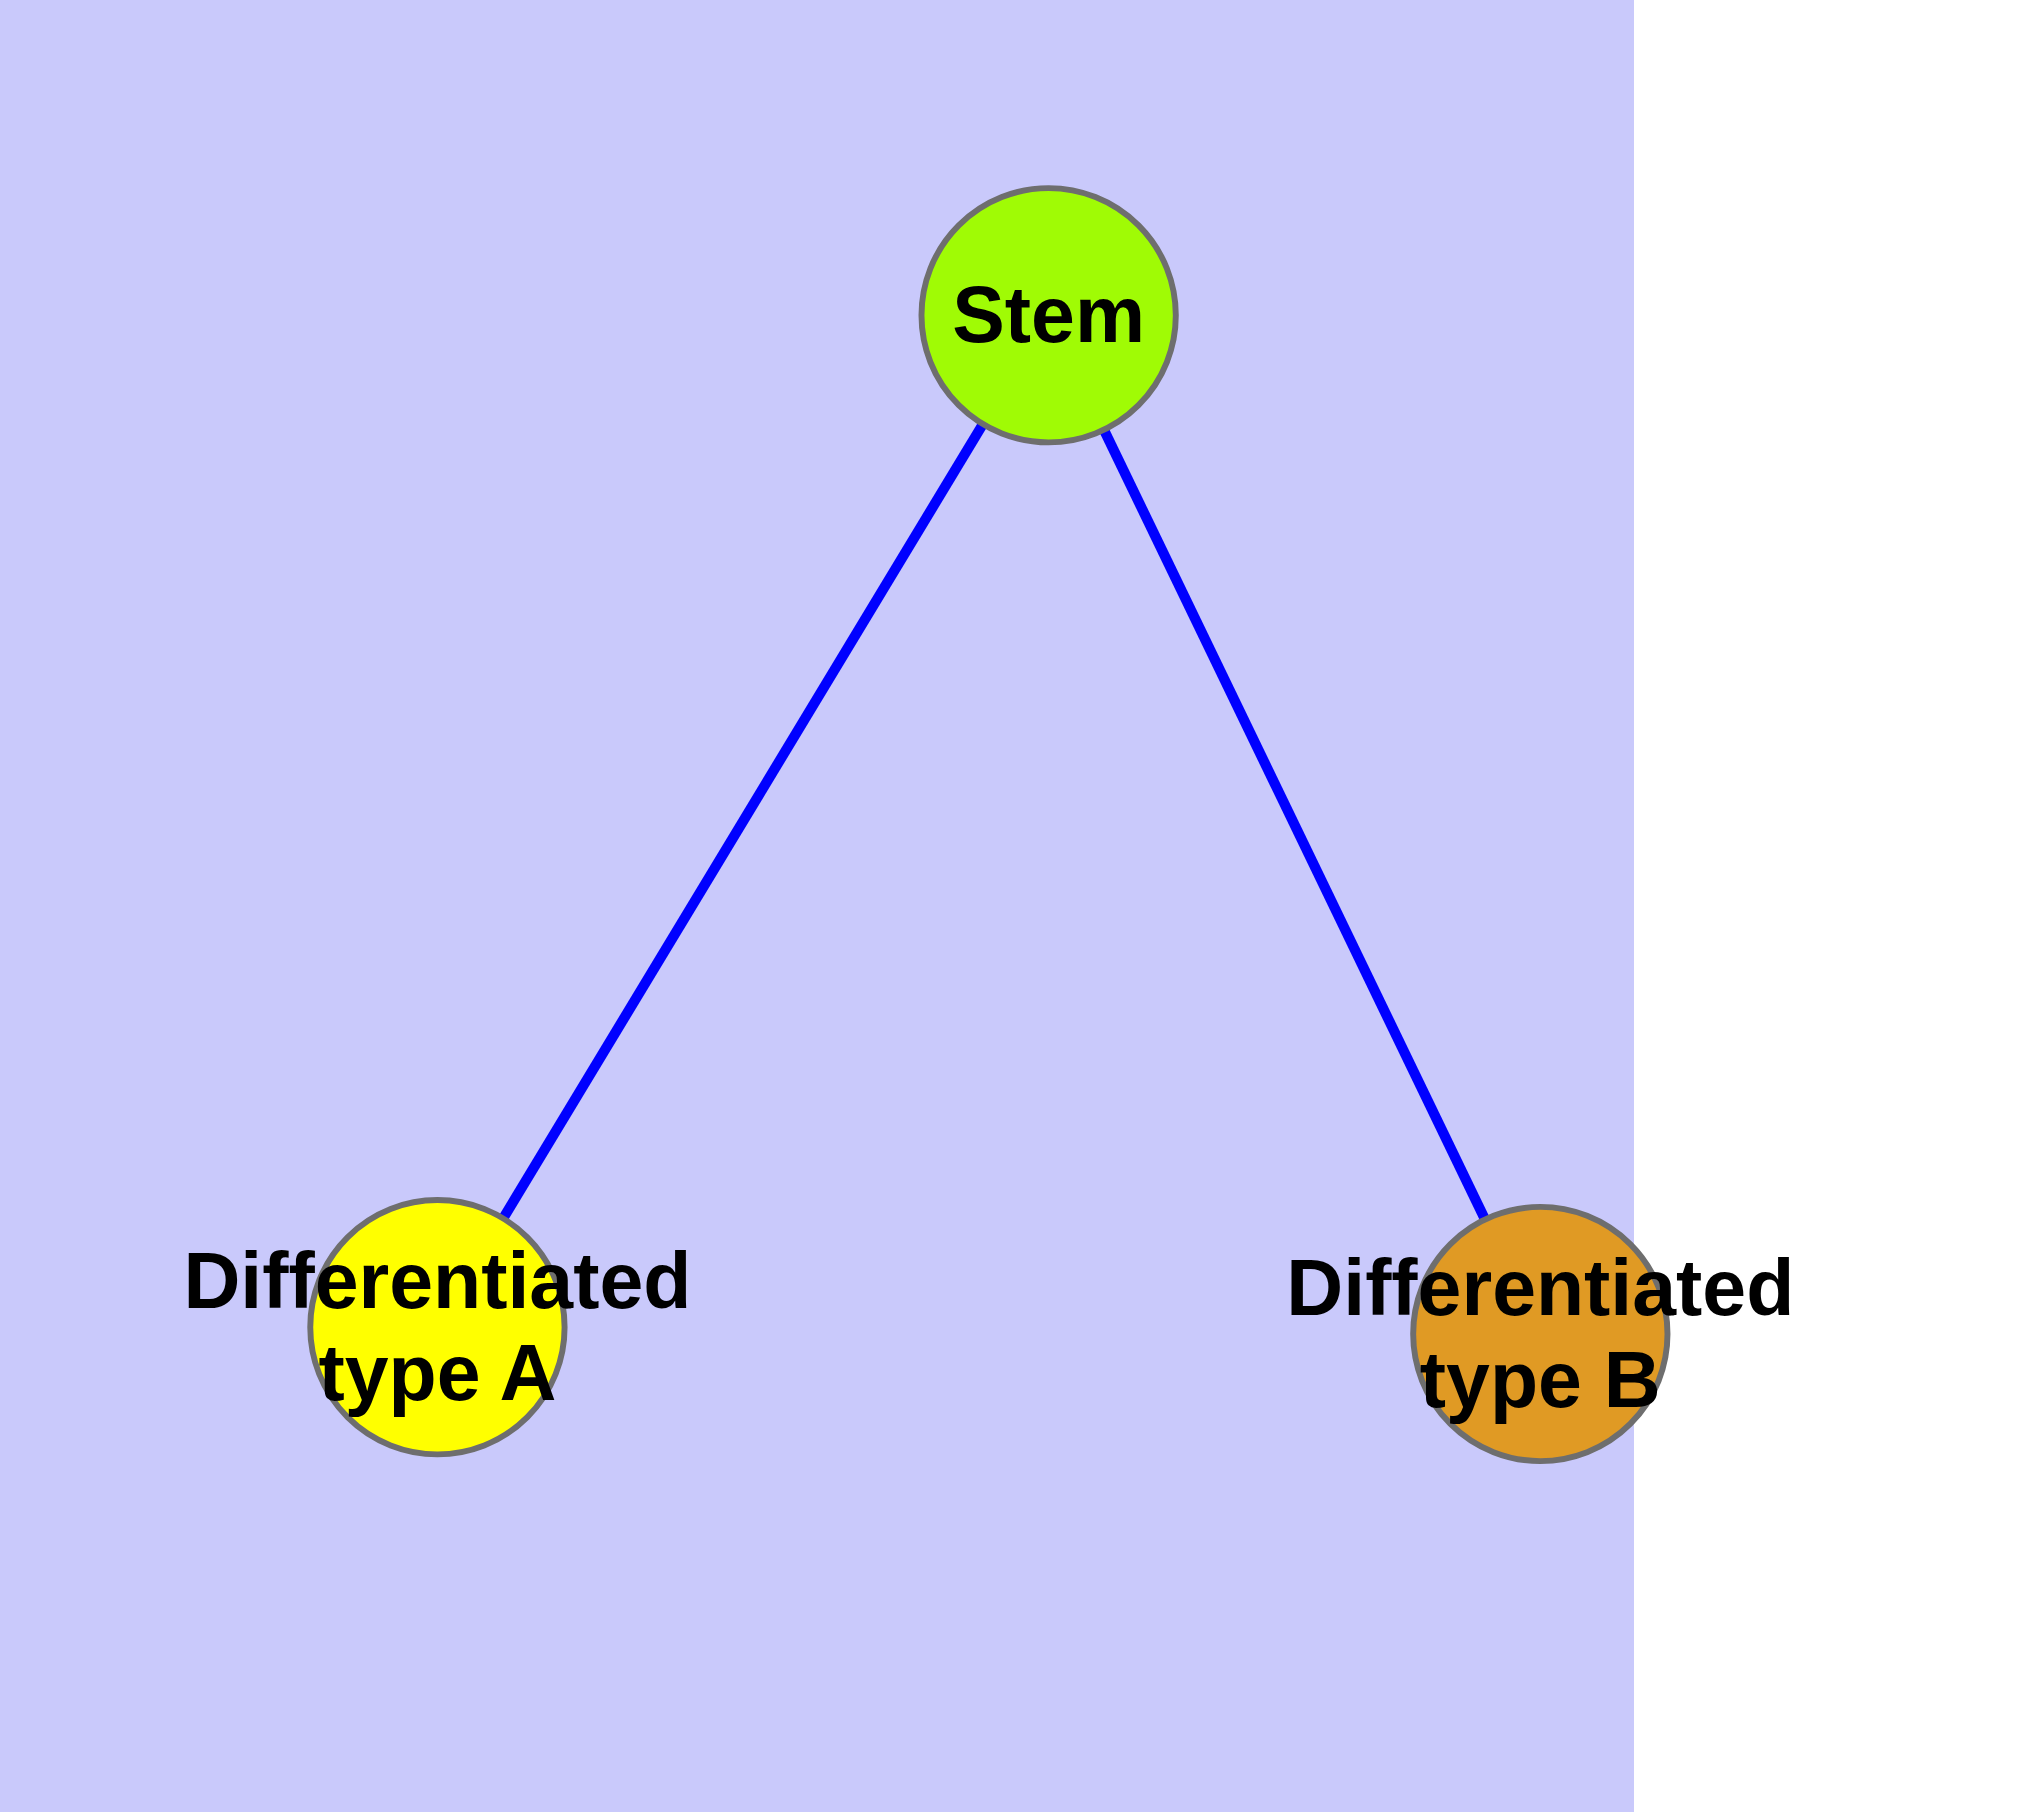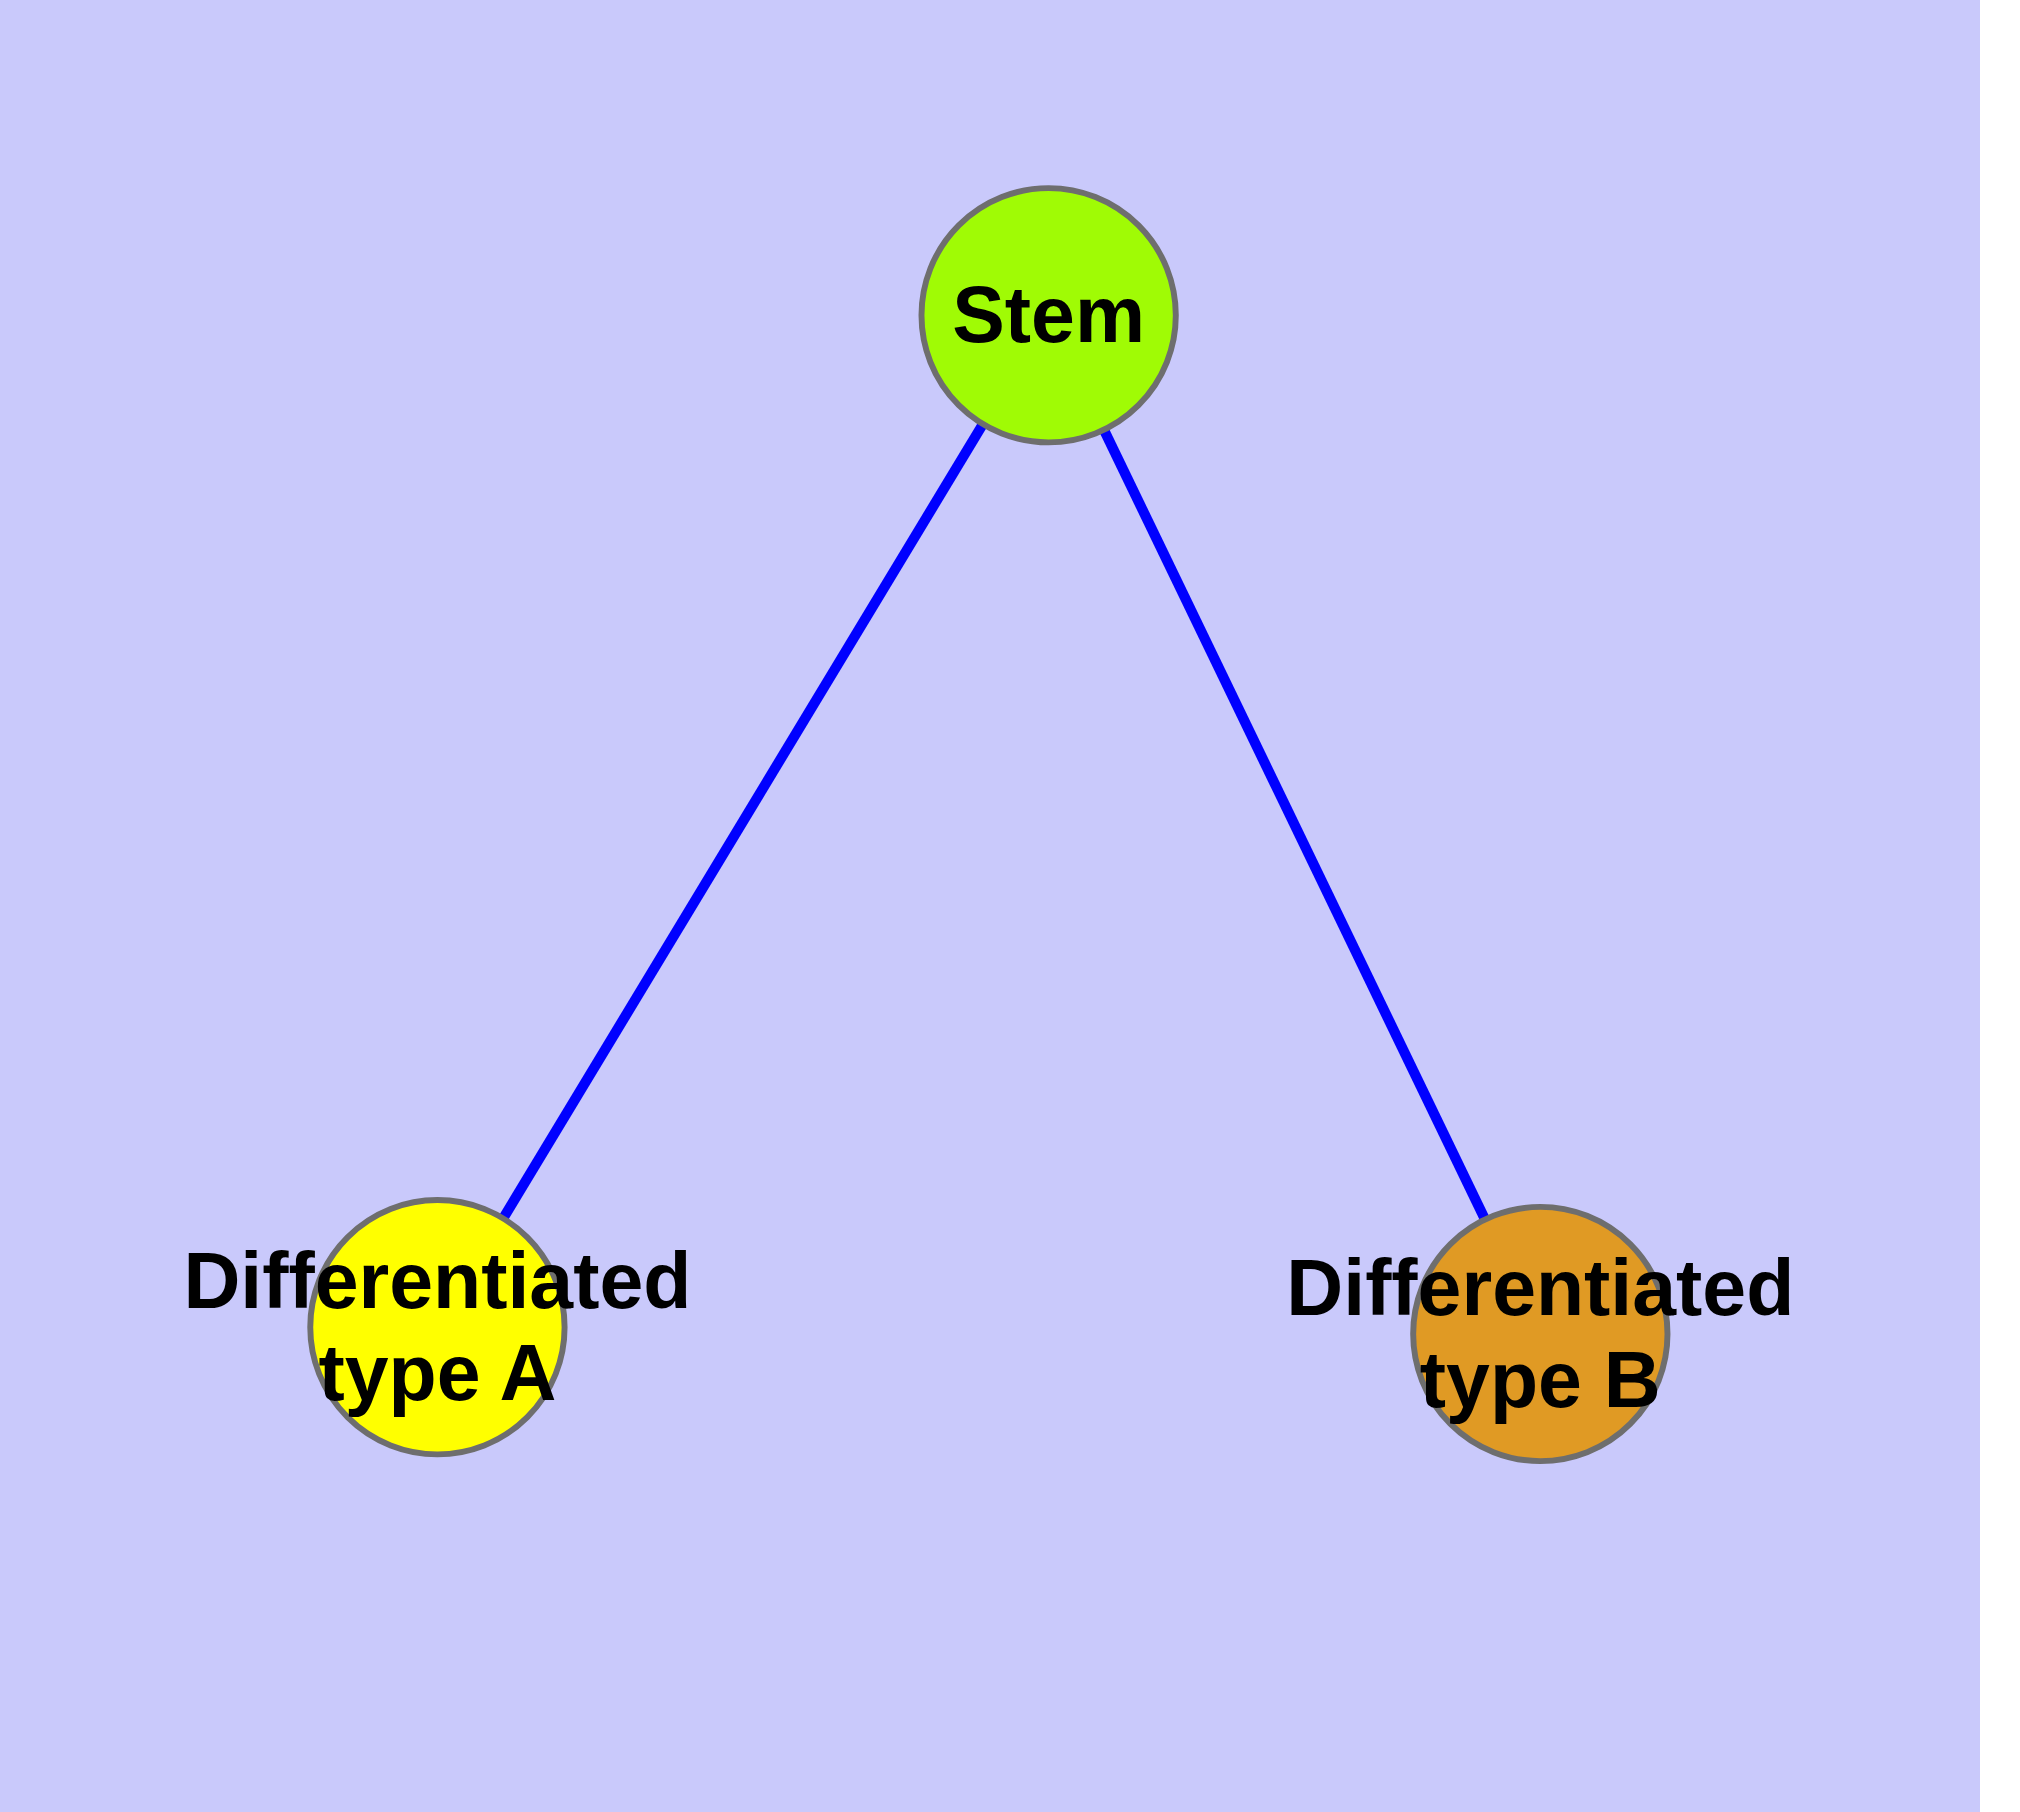--- a/index.html
+++ b/index.html
@@ -8,21 +8,21 @@
     padding: 0;
   }
   body {
     width: 2021px;
     height: 1812px;
     overflow: hidden;
     font-family: "Liberation Sans", sans-serif;
   }
   #diagram-root {
     position: relative;
-    width: 1980px;
+    width: 1634px;
     height: 1812px;
     background: #c9c9fb;
   }
   #graph-svg {
     position: absolute;
     top: 0;
     left: 0;
     width: 2021px;
     height: 1812px;
     display: block;

